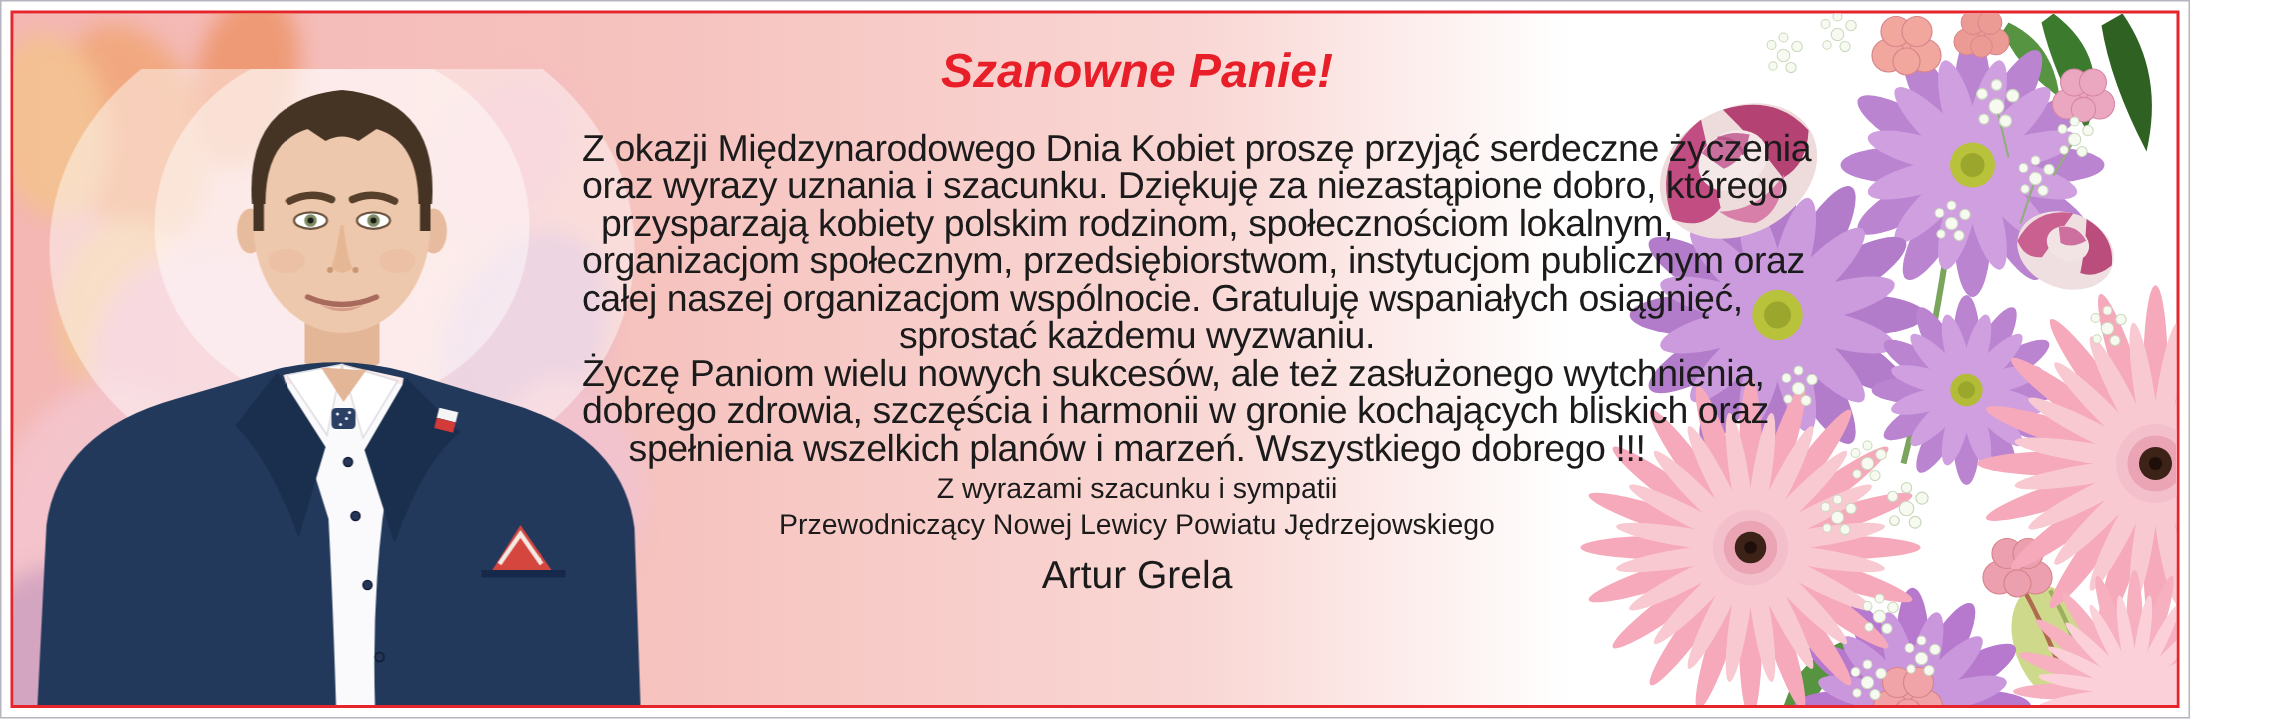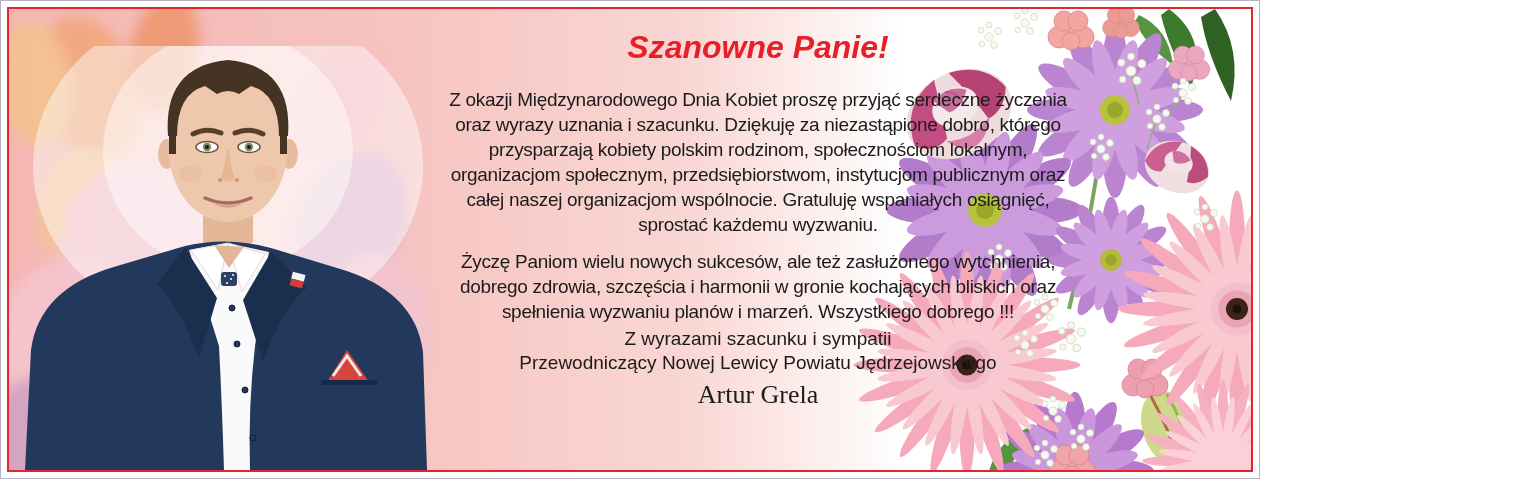--- a/index.html
+++ b/index.html
@@ -1,32 +1,32 @@
 <!DOCTYPE html>
 <html style="--accent-red: #e6242b; --title-red: #e81e28; --background-pink: #f6c3bf; --text-black: #1b1b1b; --suit-navy: #22395b;"><head>
 <meta charset="utf-8">
 <style>
   html,body{margin:0;padding:0;background:#ffffff;width:1525px;height:484px;overflow:hidden;
     font-family:"Liberation Sans","DejaVu Sans",sans-serif;}
-  .page{position:absolute;left:0;top:0;width:1260px;height:479px;box-sizing:border-box;
+  .page{position:absolute;left:0;top:0;width:1460px;height:479px;box-sizing:border-box;
     background:#fff;border:1px solid #b6b4be;}
   .card{position:absolute;inset:6px;border:2.5px solid var(--accent-red,#e6242b);overflow:hidden;
     background:linear-gradient(to right,#f4b7b3 0%,var(--background-pink,#f6c3bf) 30%,#f9d7d4 55%,#ffffff 72%);}
   .bg-left{position:absolute;left:0;top:0;width:430px;height:100%;}
   .portrait{position:absolute;left:12px;bottom:0;width:410px;height:424px;}
   .bouquet{position:absolute;right:0;top:0;width:412px;height:462px;}
   .text-col{position:absolute;left:379px;top:0;width:740px;text-align:center;color:var(--text-black,#1b1b1b);}
   .title{margin-top:20px;font-size:32px;line-height:36px;font-weight:700;font-style:italic;
     color:var(--title-red,#e81e28);}
-  .para{font-size:19px;line-height:25px;letter-spacing:-0.3px;}
+  .para{font-size:25px;line-height:25px;letter-spacing:-0.3px;}
   .para1{margin-top:22px;}
-  .para2{margin-top:12px;}
+  .para2{margin-top:0;}
   .line{white-space:nowrap;}
   .signoff{margin-top:3px;font-size:19px;line-height:24px;}
-  .sig-name{font-size:26px;line-height:28px;margin-top:6px;font-family:Liberation Serif, serif;}
+  .sig-name{font-size:26px;line-height:28px;margin-top:6px;}
 </style>
 </head>
 <body>
 
 <div class="page">
   <div class="card">
 
     <div class="bg-left">
       <svg width="430" height="462" viewBox="0 0 430 462" role="img" aria-label="Faded tulip flowers background">
         <filter id="blur7">
@@ -275,21 +275,21 @@
         <div class="line">oraz wyrazy uznania i szacunku. Dziękuję za niezastąpione dobro, którego</div>
         <div class="line">przysparzają kobiety polskim rodzinom, społecznościom lokalnym,</div>
         <div class="line">organizacjom społecznym, przedsiębiorstwom, instytucjom publicznym oraz</div>
         <div class="line">całej naszej organizacjom wspólnocie. Gratuluję wspaniałych osiągnięć,</div>
         <div class="line">sprostać każdemu wyzwaniu.</div>
       </div>
 
       <div class="para para2">
         <div class="line">Życzę Paniom wielu nowych sukcesów, ale też zasłużonego wytchnienia,</div>
         <div class="line">dobrego zdrowia, szczęścia i harmonii w gronie  kochających bliskich oraz</div>
-        <div class="line">spełnienia wyzwaniu planów i marzeń.  Wszystkiego dobrego !!!</div>
+        <div class="line">spełnienia wszelkich planów i marzeń.  Wszystkiego dobrego !!!</div>
       </div>
 
       <div class="signoff">
         <div class="line">Z wyrazami szacunku i sympatii</div>
         <div class="line">Przewodniczący Nowej Lewicy Powiatu Jędrzejowskiego</div>
         <div class="sig-name line">Artur Grela</div>
       </div>
     </div>
 
   </div>

